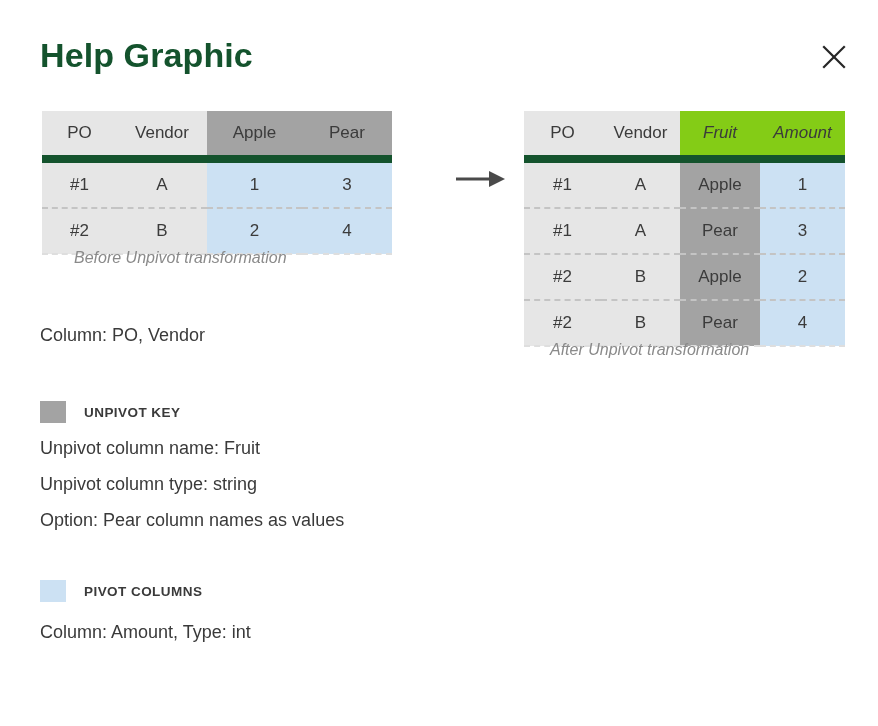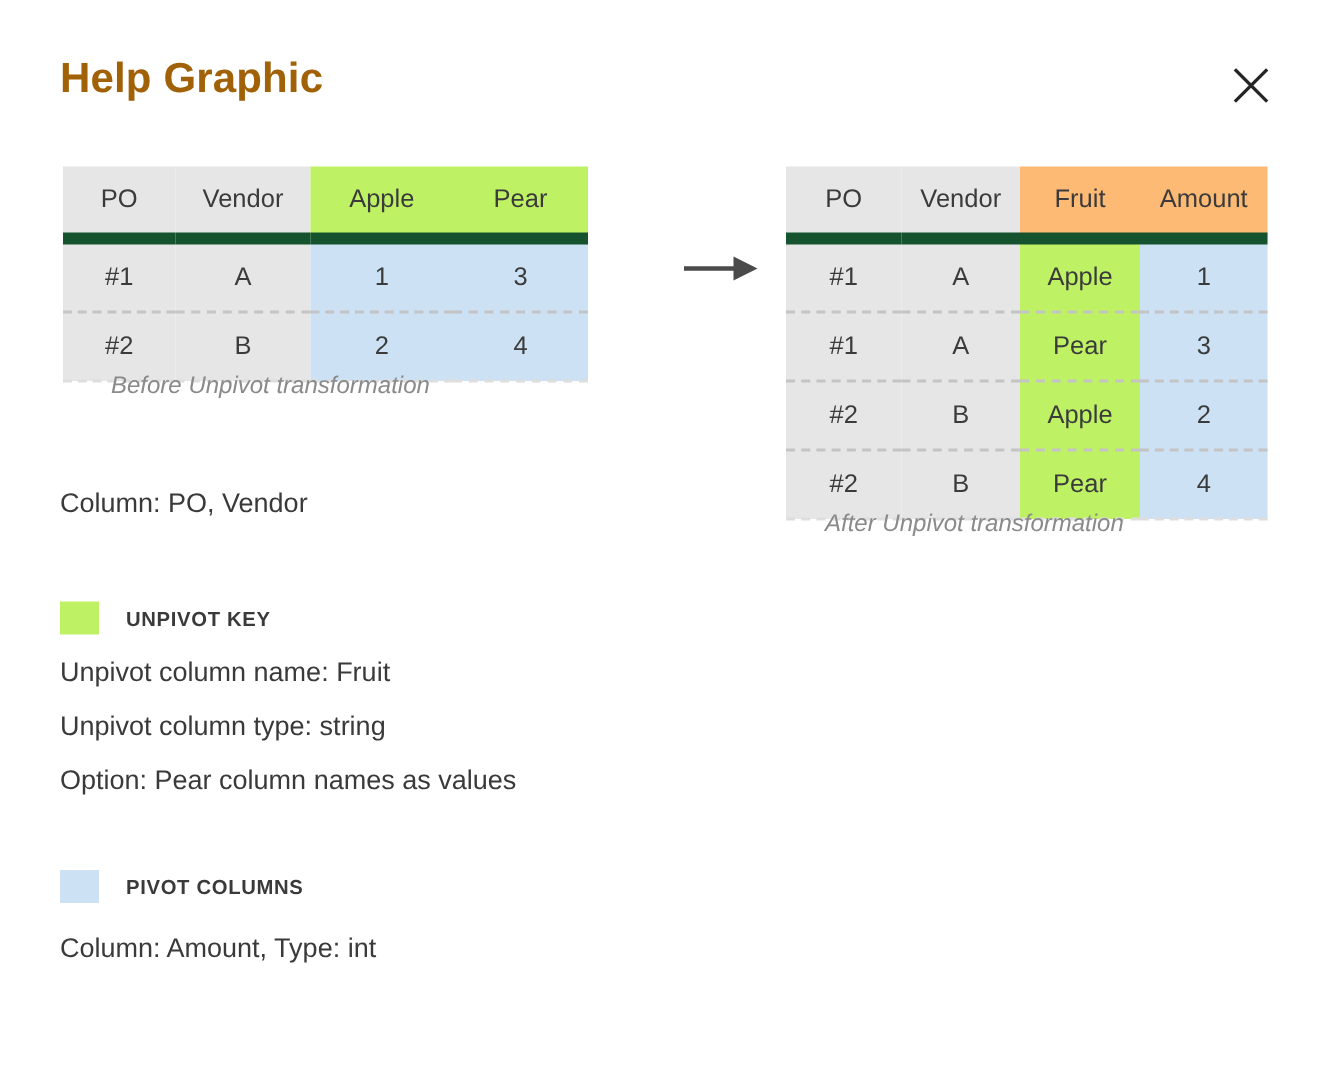--- a/index.html
+++ b/index.html
@@ -14,23 +14,23 @@
     font-family: "Liberation Sans", sans-serif;
     color: #333333;
     overflow: hidden;
   }
 
   
   .page-title {
     position: absolute;
     left: 40px;
     top: 36px;
-    font-size: 28px;
+    font-size: 34px;
     font-weight: bold;
-    color: #a16207;
+    color: #14532d;
     letter-spacing: 0.1px;
   }
   .close-btn {
     position: absolute;
     left: 816px;
     top: 39px;
     width: 36px;
     height: 36px;
     cursor: pointer;
     background: transparent;
@@ -64,23 +64,23 @@
   .tbl td {
     height: 44px;
   }
   
   .vsep { border-right: 2px solid #9a9a9a; }
   
   .dashrow td { border-top: 2px dashed #c4c4c4; }
   .lastrow td { border-bottom: 2px dashed #dedede; }
 
   .c-gray  { background: #e6e6e6; }
-  .c-green { background: #bef264; }
+  .c-green { background: #a3a3a3; }
   .c-blue  { background: #cce1f3; }
-  .c-white { background: #fdba74; }
+  .c-white { background: #84cc16; font-style: italic; }
 
   
   #table-before { left: 42px; top: 111px; width: 350px; }
   #table-before col.c1 { width: 75px; }
   #table-before col.c2 { width: 90px; }
   #table-before col.c3 { width: 95px; }
   #table-before col.c4 { width: 90px; }
 
   
   #table-after { left: 524px; top: 111px; width: 321px; }

